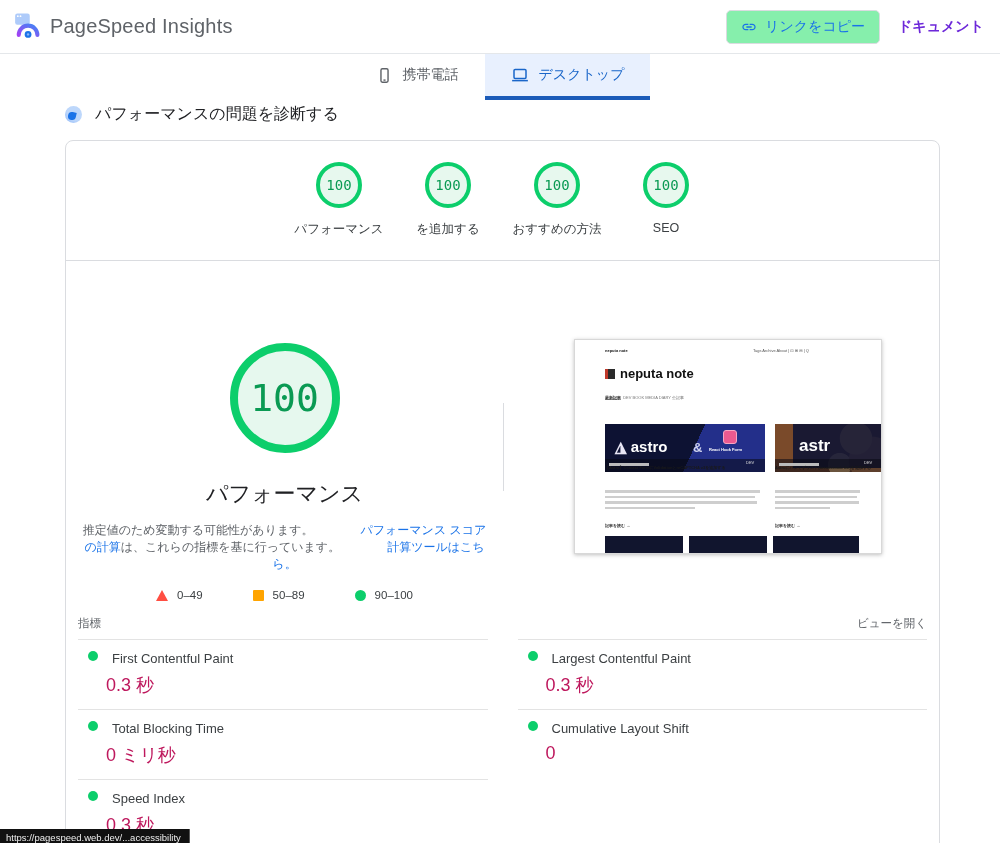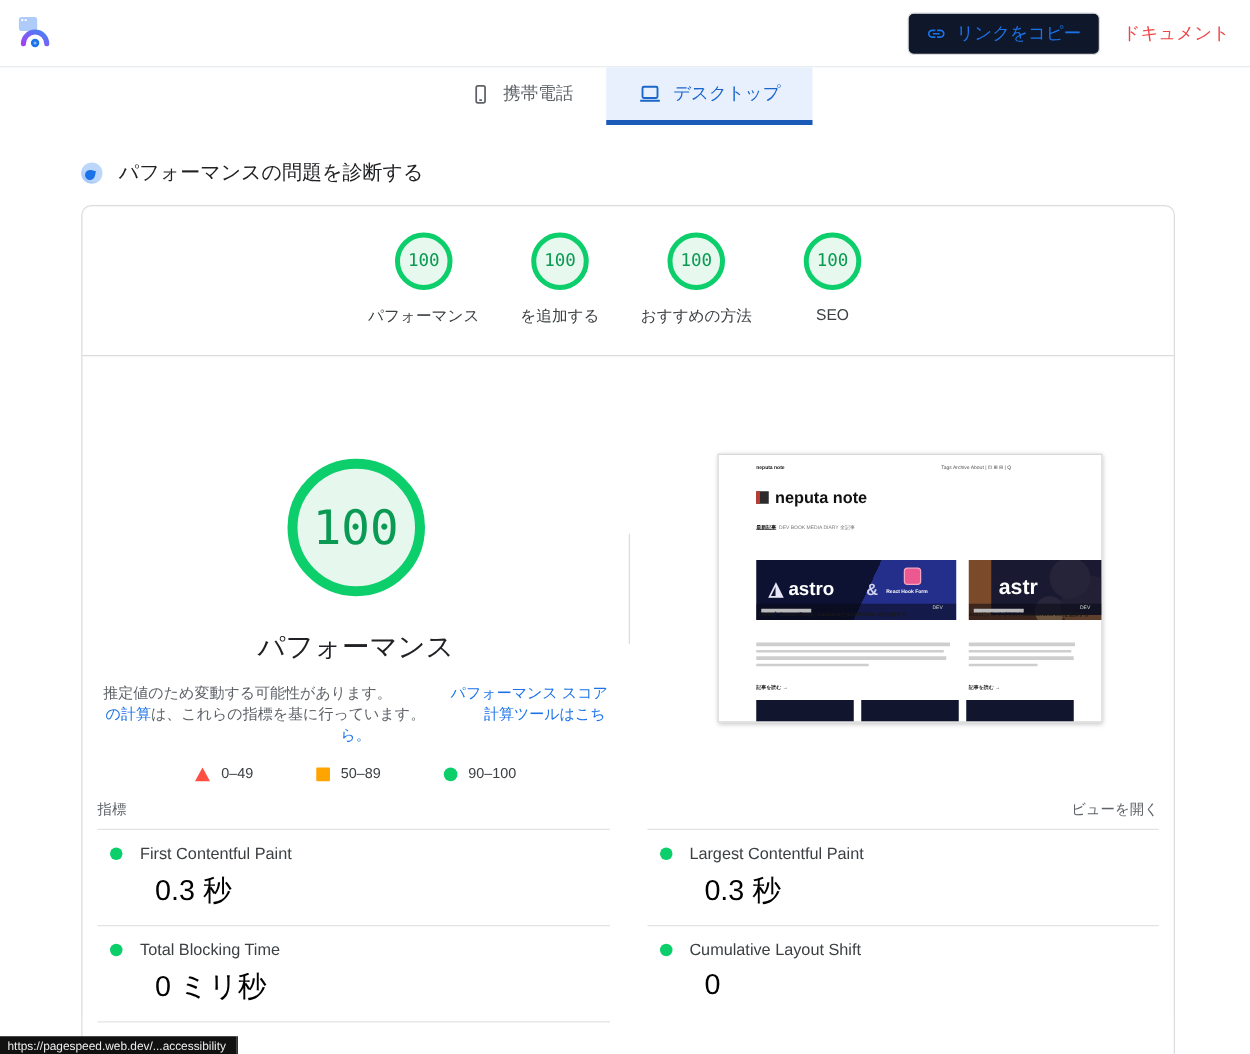--- a/index.html
+++ b/index.html
@@ -6,32 +6,32 @@
   html,body { width:1000px; height:843px; overflow:hidden; background:#fff;
               font-family:"Liberation Sans", sans-serif; }
 
   
   .header { height:54px; display:flex; align-items:center; padding:0 16px 0 14px;
             border-bottom:1px solid #e4e7ea; background:#fff; }
   .logo-wrap { display:flex; align-items:center; gap:9px; }
   .app-title { font-size:20px; color:#5f6368; letter-spacing:.2px; }
   .header-right { margin-left:auto; display:flex; align-items:center; gap:18px; }
   .copy-link-btn { display:flex; align-items:center; gap:8px; border:1px solid #dadce0;
-                   border-radius:5px; background:#0f172a; padding:7px 14px; cursor:pointer;
+                   border-radius:5px; background:#86efac; padding:7px 14px; cursor:pointer;
                    color:#1a73e8; font-size:14px; font-family:inherit; }
-  .docs-link { color:#ef4444; font-size:14px; text-decoration:none; cursor:pointer; }
+  .docs-link { color:#6d28d9; font-size:14px; text-decoration:none; cursor:pointer;font-weight:bold; }
 
   
   .tabbar { display:flex; justify-content:center; background:#fff; }
   .tab { display:flex; align-items:center; gap:10px; height:46px; padding:0 26px;
          font-size:14px; color:#5f6368; cursor:pointer; border-bottom:4px solid transparent; }
   .tab.active { background:#e8f0fe; color:#1a66c9; border-bottom:4px solid #1b5bb8; }
 
   
-  .diagnose { display:flex; align-items:center; gap:13px; margin:28px 0 0 65px; }
+  .diagnose { display:flex; align-items:center; gap:13px; margin:4px 0 0 65px; }
   .diagnose-icon { width:17px; height:17px; border-radius:50%;
                    background:radial-gradient(circle at 68% 30%, #bdd7fb 0 55%, #8ab4f8 100%);
                    position:relative; }
   .diagnose-icon::after { content:""; position:absolute; left:3px; top:6px; width:8px; height:8px;
                    border-radius:50% 0 50% 50%; background:#1a73e8; transform:rotate(12deg); }
   .diagnose-title { font-size:16px; color:#202124; }
 
   
   .card { position:relative; width:875px; margin:15px 0 0 65px; border:1px solid #dadce0;
           border-radius:8px; background:#fff; height:780px; }
@@ -103,24 +103,24 @@
   .t-link { top:183px; font-weight:bold; color:#333; }
   .t-bottom-rect { top:196px; height:19px; background:#11152e; }
 
   
   .metrics-head { display:flex; justify-content:space-between; margin:10px 12px 0 12px; }
   .metrics-head .mh-left { font-size:11.5px; color:#5f6368; }
   .metrics-head .mh-right { font-size:11.5px; color:#5f6368; cursor:pointer; }
   .metrics-grid { display:flex; gap:30px; margin:8px 12px 0 12px; }
   .m-col { width:413px; }
   .m-row { border-top:1px solid #e3e3e3; padding:11px 0 12px 10px; }
-  .m-name-line { display:flex; align-items:center; gap:14px; }
+  .m-name-line { display:flex; align-items:flex-start; gap:14px; }
   .m-dot { width:10px; height:10px; border-radius:50%; background:#0cce6b; flex:none; }
   .m-name { font-size:13px; color:#3c4043; }
-  .m-value { margin:7px 0 0 36px; font-size:23px; color:#000000; }
+  .m-value { margin:7px 0 0 18px; font-size:18px; color:#be185d; }
 
   
   .statusbar { position:fixed; left:0; bottom:0; background:#111; color:#eee; font-size:9.5px;
                line-height:11px; padding:3px 8px 1px 6px; max-width:210px; height:14px;
                overflow:hidden; white-space:nowrap; border-right:1px solid #555; }
 
   svg { display:block; }
 </style>
 </head>
 <body>
@@ -136,20 +136,21 @@
         </linearGradient>
           </defs>
         <rect x="1" y="0.5" width="13" height="10" rx="2" fill="#aecbfa"></rect>
         <circle cx="3.4" cy="2.8" r="0.8" fill="#fff"></circle>
           <circle cx="5.8" cy="2.8" r="0.8" fill="#fff"></circle>
         <path d="M4.2 19.5a8.3 8.3 0 0 1 16.6 0" fill="none" stroke="url(#lg)" stroke-width="3.6" stroke-linecap="round"></path>
         <circle cx="12.5" cy="19" r="3" fill="#1a73e8"></circle>
         <circle cx="12.5" cy="19" r="1.1" fill="#8ab4f8"></circle>
       </svg>
     </span>
+    <span class="app-title">PageSpeed Insights</span>
   </div>
   <div class="header-right">
     <button class="copy-link-btn">
       <span>
         <svg width="16" height="16" viewBox="0 0 24 24" fill="#1a73e8">
           <path d="M3.9 12c0-1.71 1.39-3.1 3.1-3.1h4V7H7c-2.76 0-5 2.24-5 5s2.24 5 5 5h4v-1.9H7c-1.71 0-3.1-1.39-3.1-3.1zM8 13h8v-2H8v2zm9-6h-4v1.9h4c1.71 0 3.1 1.39 3.1 3.1s-1.39 3.1-3.1 3.1h-4V17h4c2.76 0 5-2.24 5-5s-2.24-5-5-5z"></path>
         </svg>
       </span>
       <span>リンクをコピー</span>
     </button>

